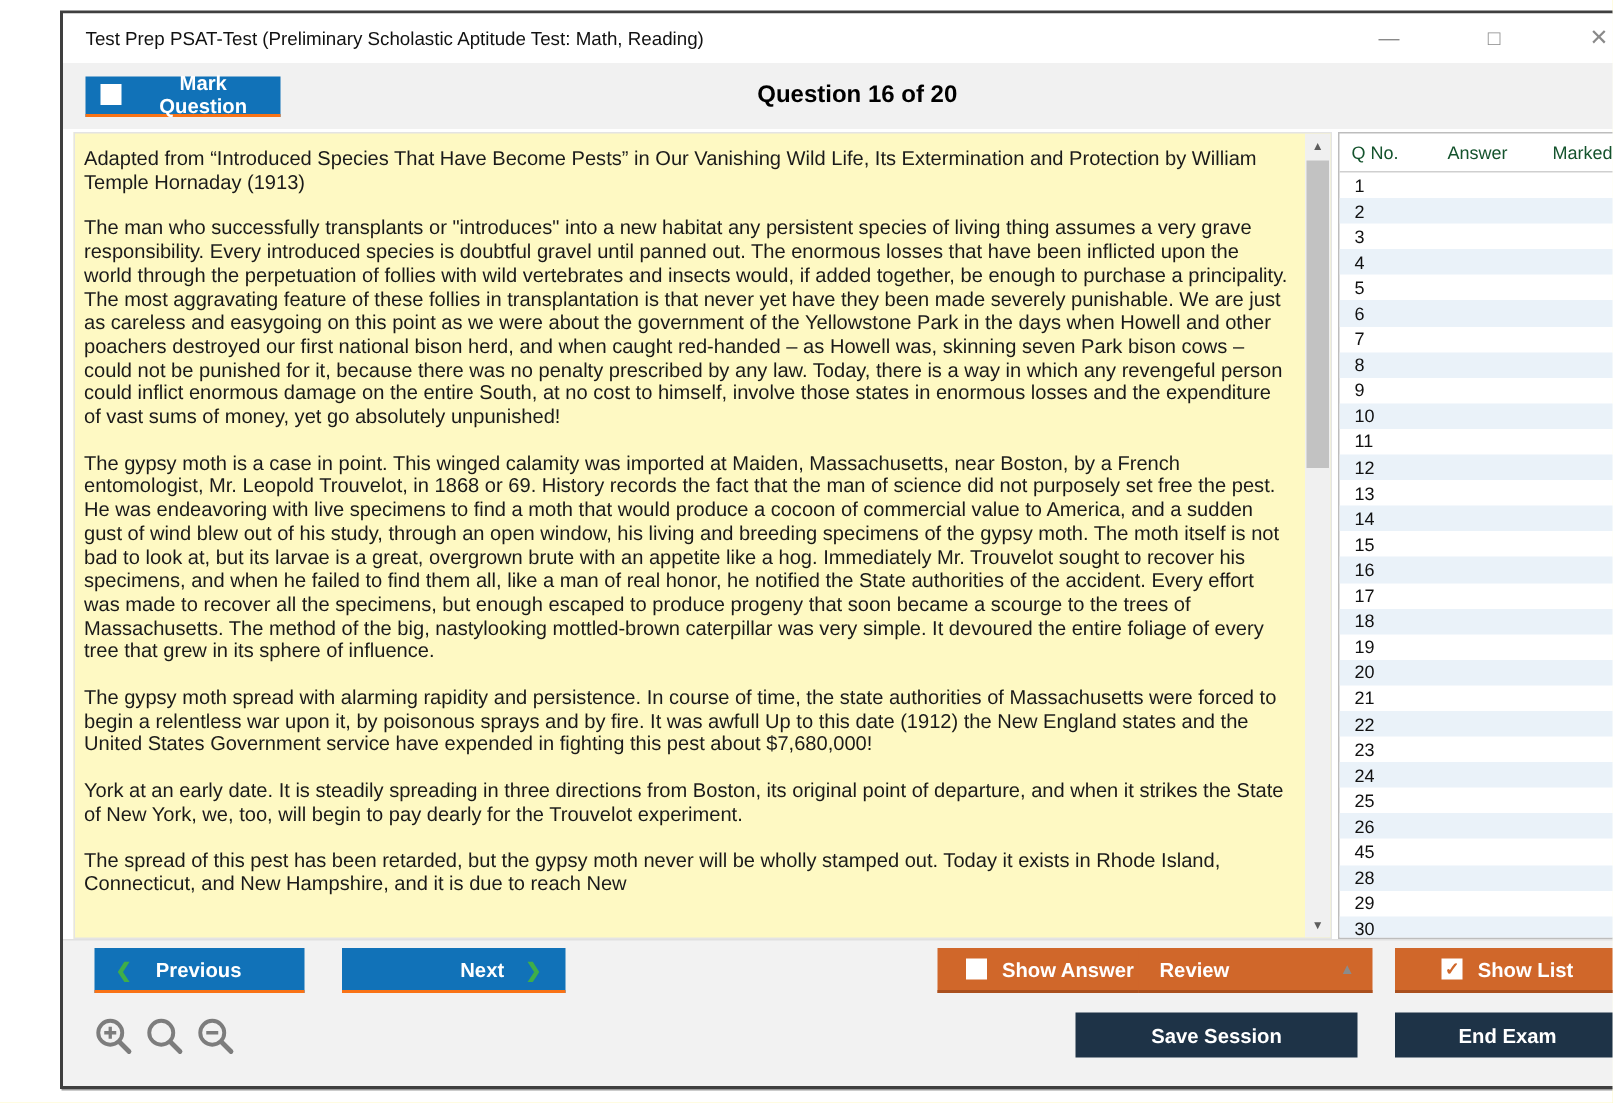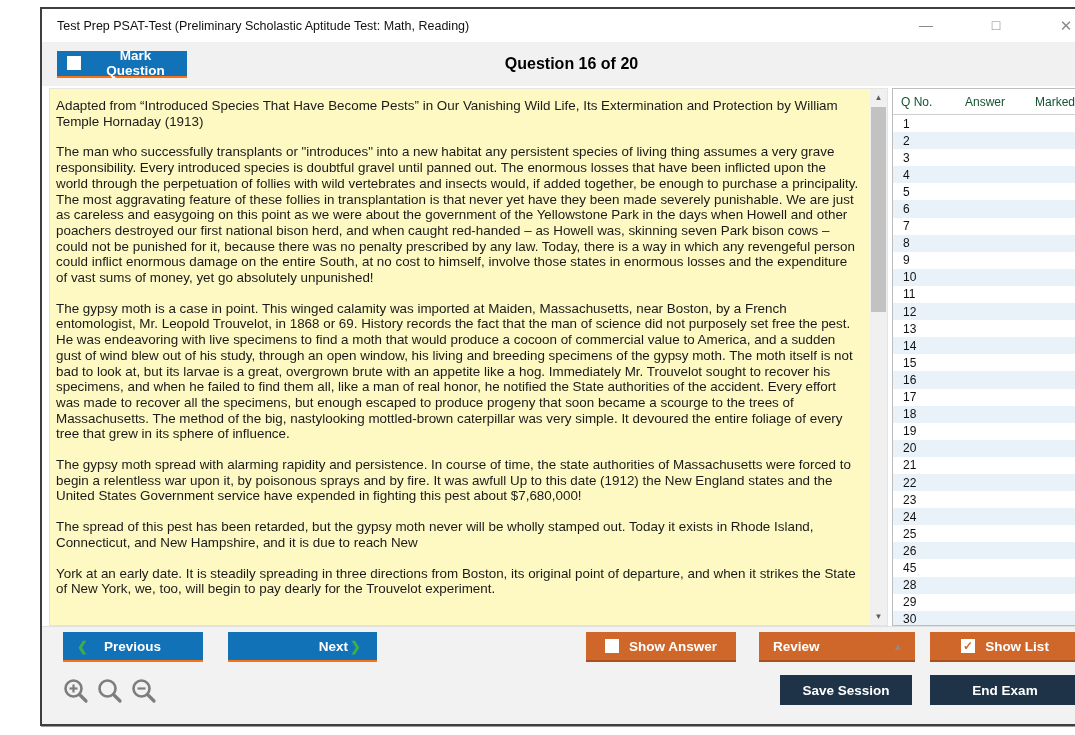--- a/index.html
+++ b/index.html
@@ -49,26 +49,26 @@
   .qrow .qn{width:54px;}
   .qrow .qa{width:70px;}
   .sb-scroll{top:26px;background:#fafafa;}
   .sb-scroll .arrow{font-size:10px;color:#444;}
   .sb-scroll .thumb{top:25px;height:40px;background:#c9c9c9;}
   
   .footer{flex:1;position:relative;background:#f2f2f2;border-top:1px solid #e0e0e0;}
   .footer .btn{position:absolute;height:30px;}
   .chev{color:#3fae49;font-size:13px;font-weight:bold;}
   .prevbtn{left:21px;top:5px;width:140px;gap:16px;padding-left:14px;}
-  .nextbtn{left:186px;top:5px;width:149px;justify-content:flex-end;gap:2px;padding-right:16px;}
-  .showansbtn{left:544px;top:5px;width:150px;justify-content:center;gap:10px;}
+  .nextbtn{left:186px;top:5px;width:149px;justify-content:flex-end;gap:14px;padding-right:16px;}
+  .showansbtn{left:583px;top:5px;width:150px;justify-content:center;gap:10px;}
   .reviewbtn{left:717px;top:5px;width:156px;padding:0 12px 0 14px;}
   .reviewbtn .caret{margin-left:auto;color:#8b8b8b;font-size:10px;}
   .showlistbtn{left:888px;top:5px;width:150px;justify-content:center;gap:10px;}
-  .savebtn{left:738px;top:48px;width:132px;}
+  .savebtn{left:675px;top:48px;width:188px;}
   .endbtn{left:888px;top:48px;width:150px;}
   .zoomtools{position:absolute;left:20px;top:50px;display:flex;gap:6px;}
   .zoomtools .zbtn{cursor:pointer;width:28px;height:28px;}
 </style>
 </head>
 <body>
 
 <div class="window">
 
   <div class="titlebar">
@@ -89,22 +89,22 @@
   </div>
 
   <div class="main">
 
     <div class="passage-panel">
       <div class="passage-text">
           <p>Adapted from “Introduced Species That Have Become Pests” in Our Vanishing Wild Life, Its Extermination and Protection by William Temple Hornaday (1913)</p>
           <p>The man who successfully transplants or "introduces" into a new habitat any persistent species of living thing assumes a very grave responsibility. Every introduced species is doubtful gravel until panned out. The enormous losses that have been inflicted upon the world through the perpetuation of follies with wild vertebrates and insects would, if added together, be enough to purchase a principality. The most aggravating feature of these follies in transplantation is that never yet have they been made severely punishable. We are just as careless and easygoing on this point as we were about the government of the Yellowstone Park in the days when Howell and other poachers destroyed our first national bison herd, and when caught red-handed – as Howell was, skinning seven Park bison cows – could not be punished for it, because there was no penalty prescribed by any law. Today, there is a way in which any revengeful person could inflict enormous damage on the entire South, at no cost to himself, involve those states in enormous losses and the expenditure of vast sums of money, yet go absolutely unpunished!</p>
           <p>The gypsy moth is a case in point. This winged calamity was imported at Maiden, Massachusetts, near Boston, by a French entomologist, Mr. Leopold Trouvelot, in 1868 or 69. History records the fact that the man of science did not purposely set free the pest. He was endeavoring with live specimens to find a moth that would produce a cocoon of commercial value to America, and a sudden gust of wind blew out of his study, through an open window, his living and breeding specimens of the gypsy moth. The moth itself is not bad to look at, but its larvae is a great, overgrown brute with an appetite like a hog. Immediately Mr. Trouvelot sought to recover his specimens, and when he failed to find them all, like a man of real honor, he notified the State authorities of the accident. Every effort was made to recover all the specimens, but enough escaped to produce progeny that soon became a scourge to the trees of Massachusetts. The method of the big, nastylooking mottled-brown caterpillar was very simple. It devoured the entire foliage of every tree that grew in its sphere of influence.</p>
           <p>The gypsy moth spread with alarming rapidity and persistence. In course of time, the state authorities of Massachusetts were forced to begin a relentless war upon it, by poisonous sprays and by fire. It was awfull Up to this date (1912) the New England states and the United States Government service have expended in fighting this pest about $7,680,000!</p>
+          <p>York at an early date. It is steadily spreading in three directions from Boston, its original point of departure, and when it strikes the State of New York, we, too, will begin to pay dearly for the Trouvelot experiment.</p>
           <p>The spread of this pest has been retarded, but the gypsy moth never will be wholly stamped out. Today it exists in Rhode Island, Connecticut, and New Hampshire, and it is due to reach New</p>
-          <p>York at an early date. It is steadily spreading in three directions from Boston, its original point of departure, and when it strikes the State of New York, we, too, will begin to pay dearly for the Trouvelot experiment.</p>
         </div>
       <div class="vscroll">
         <div class="arrow up">▲</div>
         <div class="thumb"></div>
         <div class="arrow down">▼</div>
       </div>
     </div>
 
     <div class="sidebar">
       <div class="sb-header">

